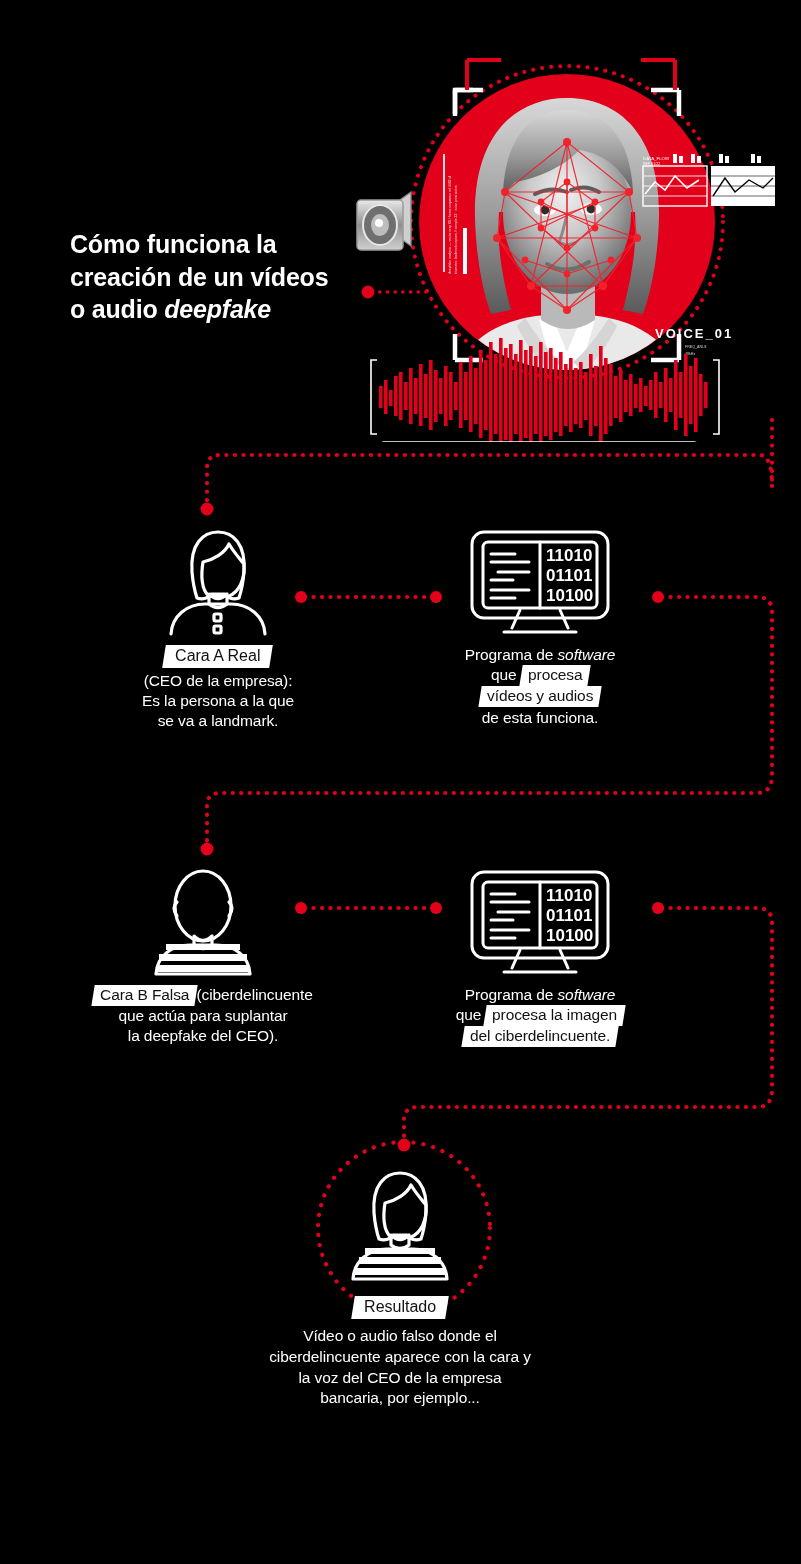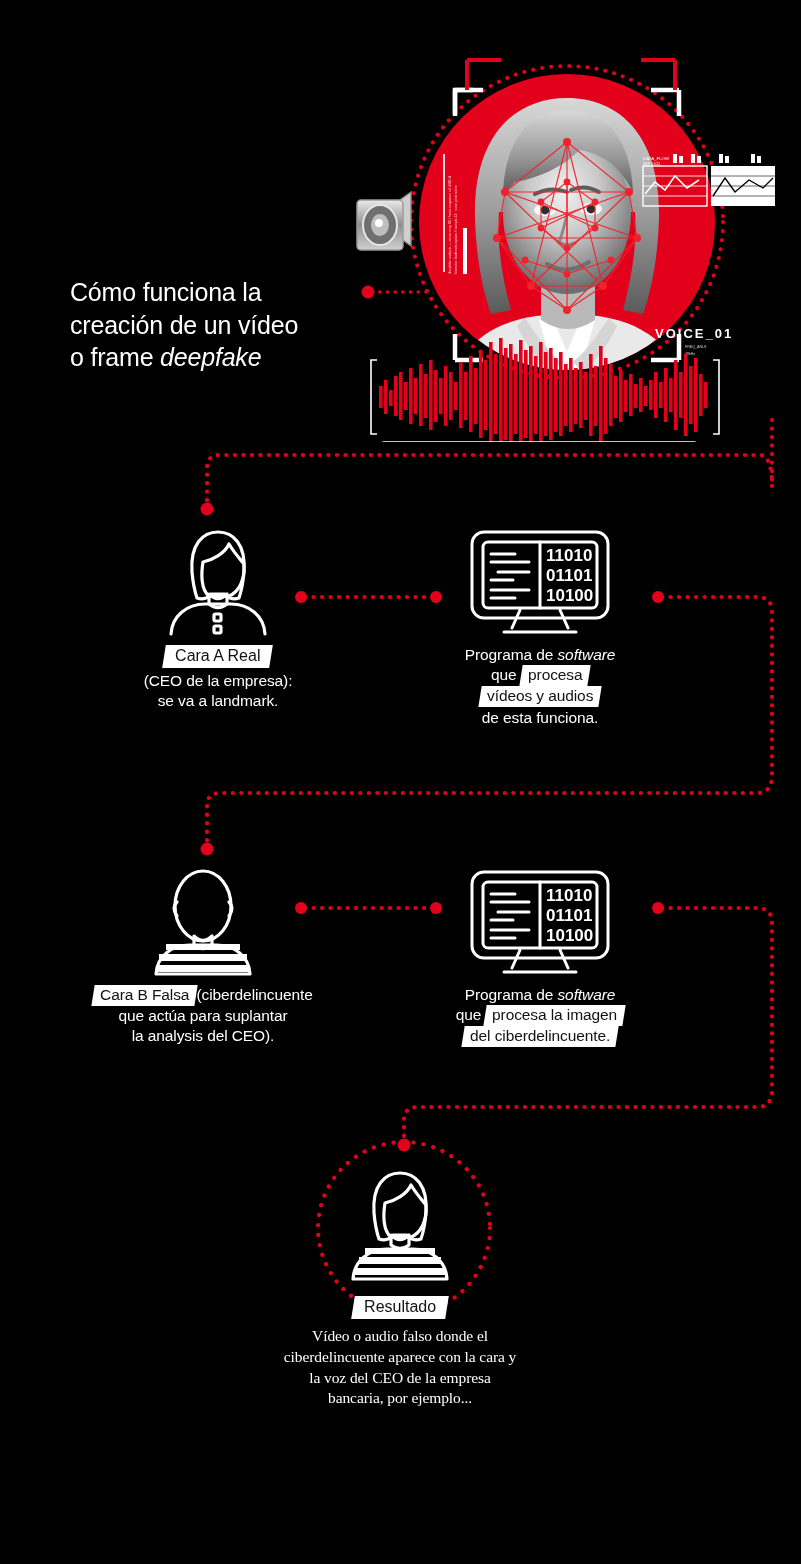--- a/index.html
+++ b/index.html
@@ -12,23 +12,22 @@
   #stage { position:relative; width:801px; height:1564px; background:#000; }
 
   svg.layer { position:absolute; left:0; top:0; width:801px; height:1564px; overflow:visible; }
   svg.layer.behind { z-index:1; }
 
   
   .hero { position:absolute; left:355px; top:42px; width:430px; height:400px; z-index:3; }
 
   .title {
     position:absolute; left:70px; top:228px; width:300px; z-index:5;
-    color:#fff; font-size:25px; line-height:1.30; font-weight:400;
+    color:#fff; font-size:25px; line-height:1.30; font-weight:700;
     letter-spacing:-0.2px;
-    margin-top:48px;
   }
   .title .it { font-style:italic; }
 
   
   .node { position:absolute; z-index:4; }
   .icon-wrap { display:flex; justify-content:center;align-items:flex-end; }
 
   .caption {
     color:#fff; font-size:15.5px; line-height:1.30; text-align:center;
     letter-spacing:-0.1px;
@@ -51,21 +50,21 @@
     transform:skewX(-9deg);
   }
   .badge > span { display:inline-block; transform:skewX(9deg); }
 
   .n1 { left:88px;  top:528px; width:260px; }
   .n2 { left:415px; top:528px; width:250px; }
   .n3 { left:58px;  top:868px; width:290px; }
   .n4 { left:415px; top:868px; width:250px; }
   .n5 { left:215px; top:1160px; width:370px; }
 
-  .n5 .caption { font-size:15.5px; line-height:1.34;font-family:Liberation Serif, serif; }
+  .n5 .caption { font-size:15.5px; line-height:1.34; }
   .n5 .badge-row { margin-top:6px; margin-bottom:7px; }
   .n5 .icon-wrap { height:130px; align-items:center; }
 
   .cap-block { margin-top:9px; }
 </style>
 </head>
 <body>
 
 <div id="stage">
 
@@ -348,22 +347,22 @@
           <text x="164" y="418">0.50</text>
             <text x="232" y="418">0.75</text>
           <text x="300" y="418">1.00</text>
         </g>
       </g>
     </svg>
   </div>
 
   <div class="title">
     <div>Cómo funciona la</div>
-    <div>creación de un vídeo</div>
-    <div><span>o frame </span><span class="it">deepfake</span></div>
+    <div>creación de un vídeos</div>
+    <div><span>o audio </span><span class="it">deepfake</span></div>
   </div>
 
   <div class="node n1">
     <div class="icon-wrap">
       <svg width="118" height="108" viewBox="0 0 118 108">
         <g stroke="#ffffff" stroke-width="3.2" fill="none" stroke-linejoin="round" stroke-linecap="round">
           <path d="M33 44 C 31 16 44 4 59 4 C 74 4 87 16 85 44 C 84 56 82 64 80 70
                    C 74 72 68 70 66 66 L 52 66 C 50 70 44 72 38 70 C 36 64 34 56 33 44 Z"></path>
           <path d="M44 34 C 54 32 66 25 70 16 C 76 26 82 32 85 36 C 86 52 80 64 70 68 L 50 68 C 42 62 42 46 44 34 Z"></path>
           <path d="M50 66 q9 9 18 0 l0 10 q-9 7 -18 0 z"></path>
@@ -372,20 +371,21 @@
           <rect x="55" y="98" width="7" height="7" rx="1.4"></rect>
         </g>
       </svg>
     </div>
     <div class="cap-block">
       <div class="badge-row">
         <span class="badge"><span>Cara A Real</span></span>
       </div>
       <div class="caption">
         <div>(CEO de la empresa):</div>
+        <div>Es la persona a la que</div>
         <div>se va a landmark.</div>
       </div>
     </div>
   </div>
 
   <div class="node n2">
     <div class="icon-wrap">
       <svg width="160" height="108" viewBox="0 0 160 108">
         <g stroke="#ffffff" stroke-width="3" fill="none" stroke-linejoin="round" stroke-linecap="round">
           <rect x="12" y="4" width="136" height="86" rx="12"></rect>
@@ -422,21 +422,21 @@
         <g fill="#ffffff">
           <path d="M15 86 h88 v7 h-88 z"></path>
           <path d="M12.5 97 h93 v7 h-93 z"></path>
           <path d="M22 76 h74 v6 h-74 z"></path>
         </g>
       </svg>
     </div>
     <div class="cap-block caption">
       <div><span class="hl"><span>Cara B Falsa</span></span><span>(ciberdelincuente</span></div>
       <div>que actúa para suplantar</div>
-      <div>la analysis del CEO).</div>
+      <div>la deepfake del CEO).</div>
     </div>
   </div>
 
   <div class="node n4">
     <div class="icon-wrap">
       <svg width="160" height="108" viewBox="0 0 160 108">
         <g stroke="#ffffff" stroke-width="3" fill="none" stroke-linejoin="round" stroke-linecap="round">
           <rect x="12" y="4" width="136" height="86" rx="12"></rect>
           <rect x="23" y="14" width="114" height="66" rx="5"></rect>
           <path d="M80 14 v66"></path>

